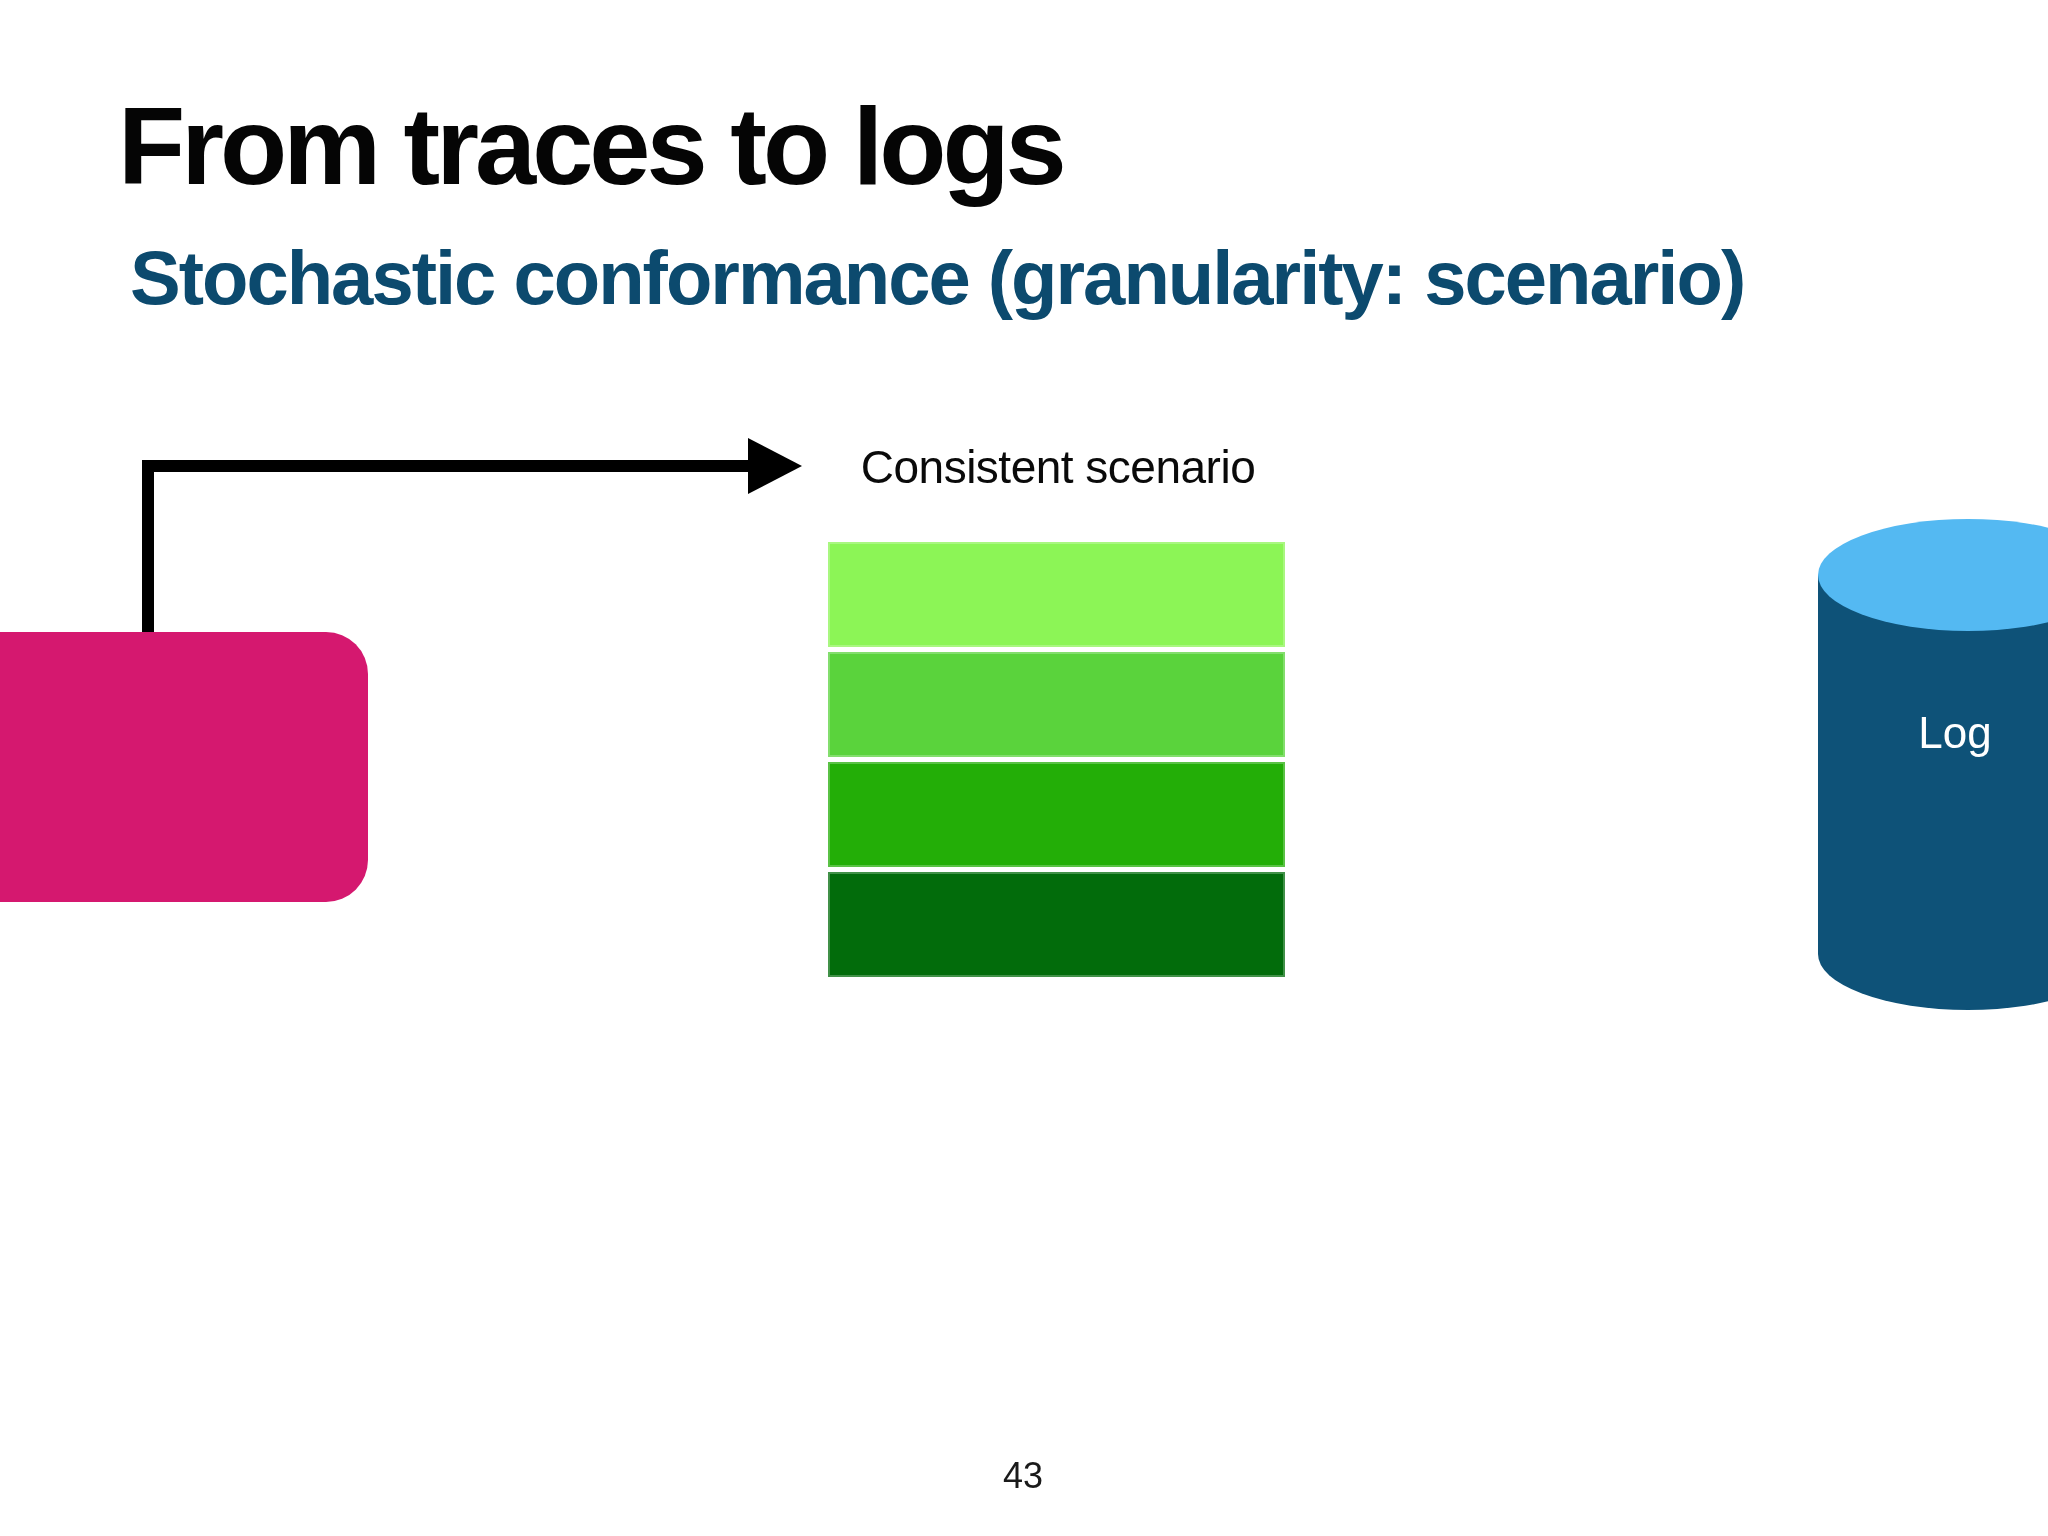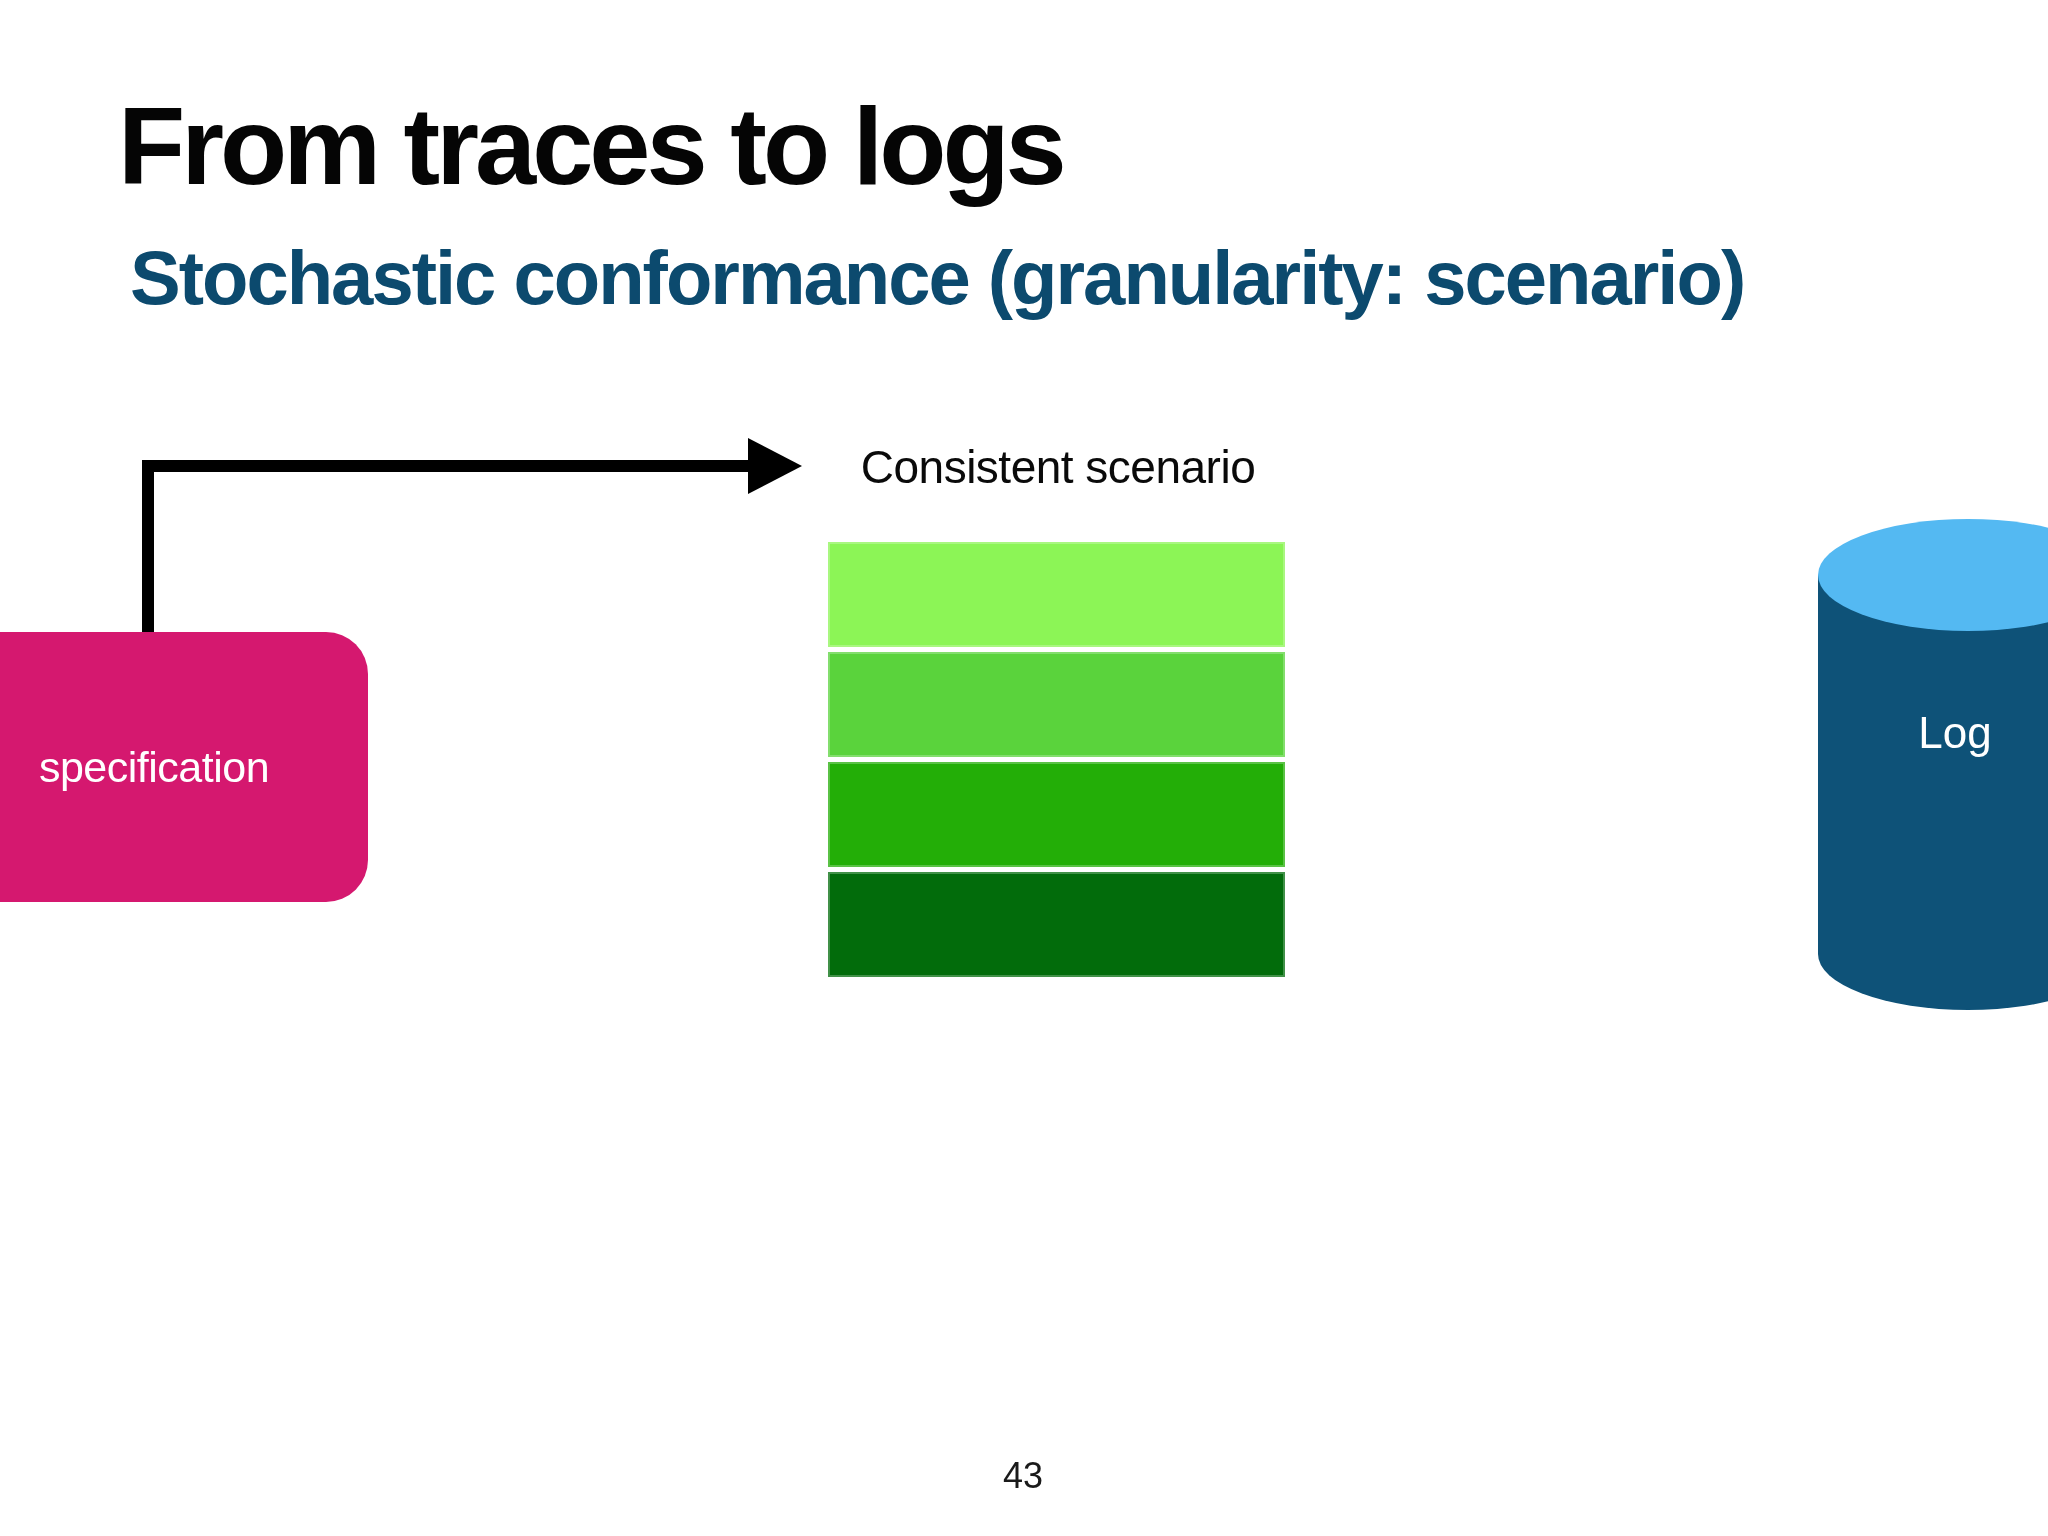--- a/index.html
+++ b/index.html
@@ -87,21 +87,20 @@
 
   <div class="scenarios-label">Consistent scenario</div>
   <div class="bars">
       <div class="bar" style="background: rgb(140, 245, 86);"></div>
       <div class="bar" style="background: rgb(90, 211, 60);"></div>
       <div class="bar" style="background: rgb(35, 174, 7);"></div>
       <div class="bar" style="background: rgb(2, 108, 11);"></div>
     </div>
 
   <div class="spec-box" style="background: rgb(213, 24, 111); color: rgb(255, 255, 255);">
-    <div>specification</div>
   </div>
 
   <svg class="cylinder" viewBox="0 0 300 500" width="300" height="500">
     <path d="M0,56 L0,435 A150,56 0 0 0 300,435 L300,56 Z" fill="#0E5278"></path>
     <ellipse cx="150" cy="56" rx="150" ry="56" fill="#54B9F2"></ellipse>
   </svg>
   <div class="log-label" style="color: rgb(255, 255, 255);">Log</div>
 
   <div class="page-number">43</div>
 

